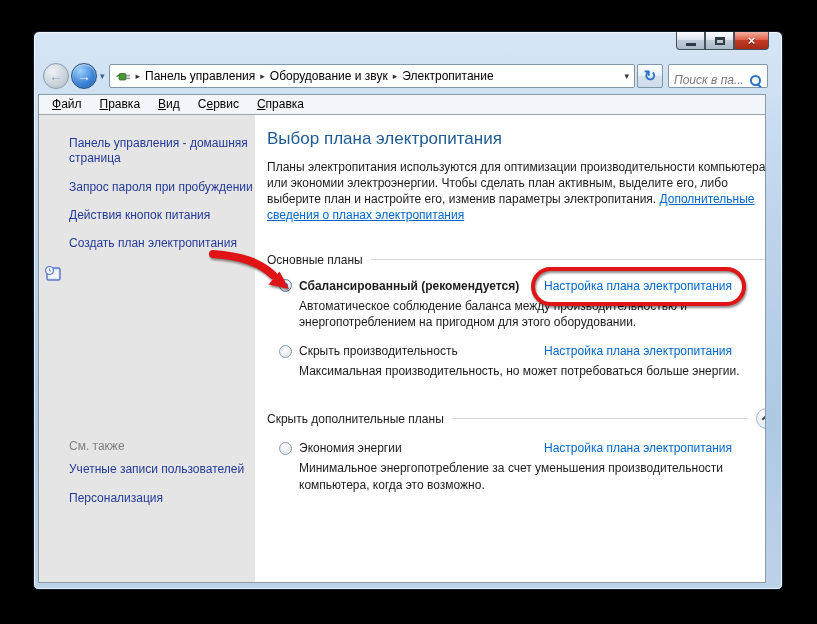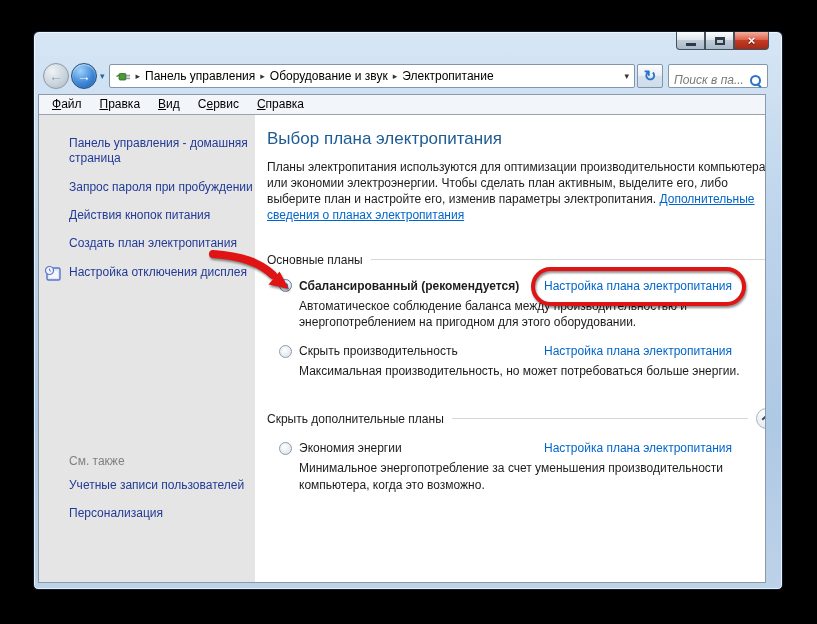--- a/index.html
+++ b/index.html
@@ -231,21 +231,20 @@
         <div class="side-item">Создать план электропитания</div>
         <div class="side-item">
           <span class="side-icon">
             <svg width="18" height="18" viewBox="0 0 18 18">
               <rect x="3" y="3" width="13" height="12" rx="1.5" fill="#dbe7fb" stroke="#5b74c8" stroke-width="1.4"></rect>
               <rect x="5" y="6" width="9" height="7" fill="#f5f9ff"></rect>
               <circle cx="5.5" cy="5.5" r="4" fill="#eef4ff" stroke="#5b74c8" stroke-width="1.2"></circle>
               <path d="M5.5 3.6 V5.5 L7 6.3" stroke="#5b74c8" stroke-width="1" fill="none"></path>
             </svg>
           </span>
-          <span>Настройка отключения дисплея</span>
         </div>
         <div class="side-item">
           <span class="side-icon"><span class="icon-sleep"></span></span>
         </div>
 
         <div class="see-also">
           <div class="see-also-header">См. также</div>
           <div class="side-item">Учетные записи пользователей</div>
           <div class="side-item">Персонализация</div>
         </div>

